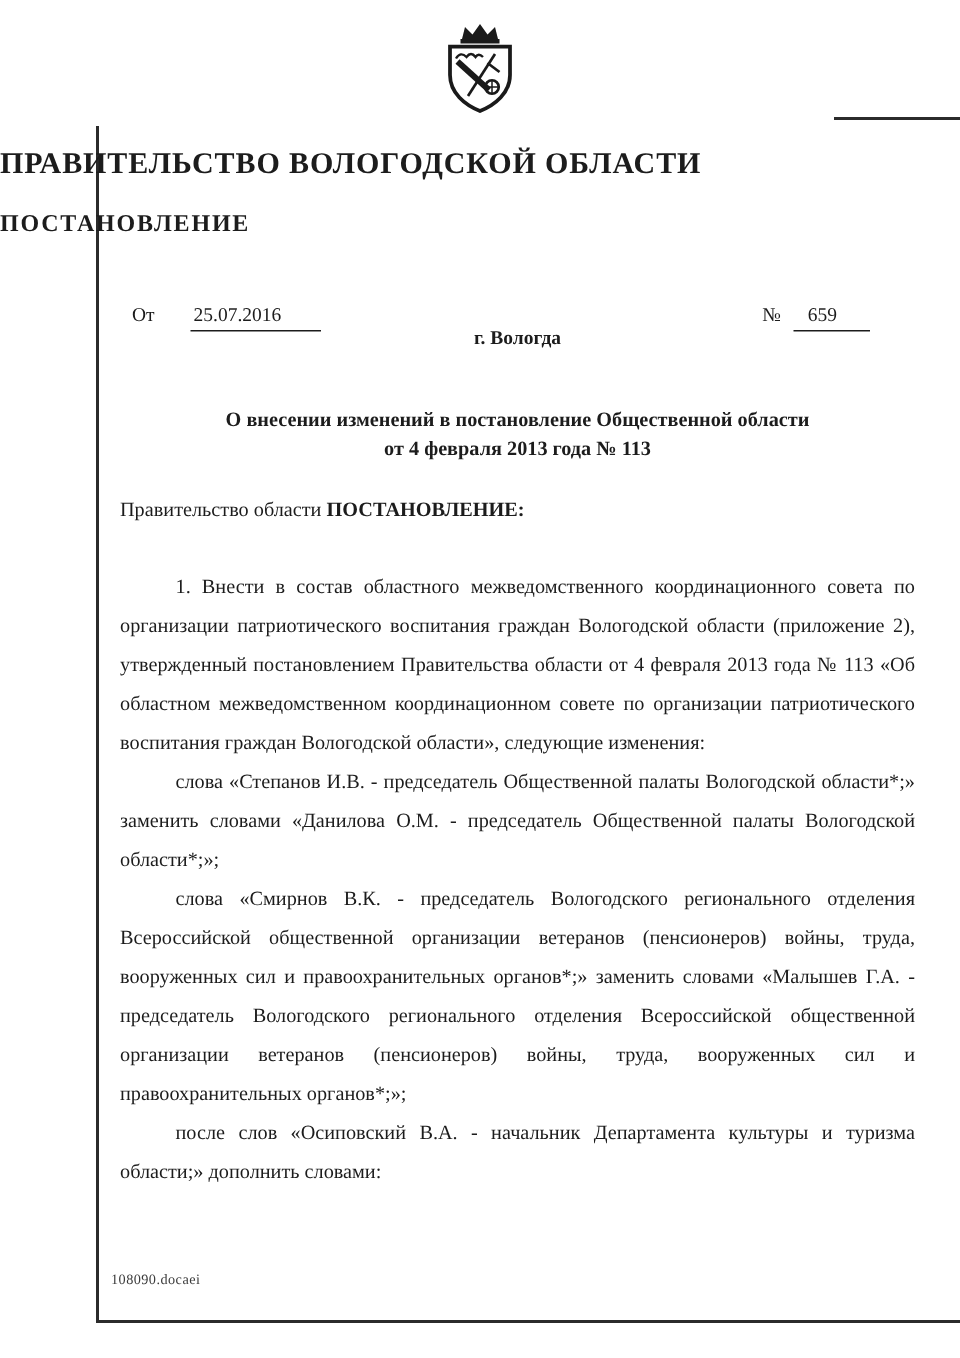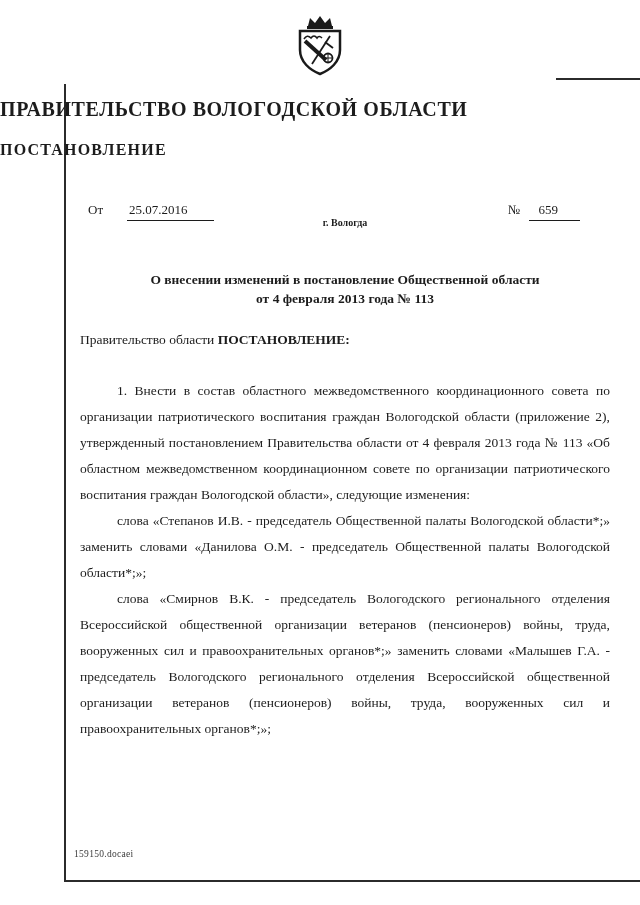--- a/index.html
+++ b/index.html
@@ -65,21 +65,21 @@
     display: inline-block;
     border-bottom: 1.5px solid #1c1c1c;
     padding: 0 26px 2px 2px;
   }
   .place {
     position: absolute;
     left: 0; right: 0;
     top: 15px;
     text-align: center;
     font-weight: bold;
-    font-size: 10px;
+    font-size: 13px;
   }
   .num-group { position: absolute; right: 30px; top: 0; }
   .num-label { margin-right: 8px; }
   .num-value {
     display: inline-block;
     border-bottom: 1.5px solid #1c1c1c;
     padding: 0 22px 2px 10px;
   }
 
   
@@ -171,15 +171,16 @@
 </div>
 
 <div class="preamble">
   <span>Правительство области </span><span class="bold">ПОСТАНОВЛЕНИЕ:</span>
 </div>
 
 <div class="body-text">
   <p>1. Внести в состав областного межведомственного координационного совета по организации патриотического воспитания граждан Вологодской области (приложение 2), утвержденный постановлением Правительства области от 4 февраля 2013 года № 113 «Об областном межведомственном координационном совете по организации патриотического воспитания граждан Вологодской области», следующие изменения:</p>
   <p>слова «Степанов И.В. - председатель Общественной палаты Вологодской области*;» заменить словами «Данилова О.М. - председатель Общественной палаты Вологодской области*;»;</p>
   <p>слова «Смирнов В.К. - председатель Вологодского регионального отделения Всероссийской общественной организации ветеранов (пенсионеров) войны, труда, вооруженных сил и правоохранительных органов*;» заменить словами «Малышев Г.А. - председатель Вологодского регионального отделения Всероссийской общественной организации ветеранов (пенсионеров) войны, труда, вооруженных сил и правоохранительных органов*;»;</p>
+  <p>после слов «Осиповский В.А. - начальник Департамента культуры и туризма области;» дополнить словами:</p>
 </div>
 
-<div class="footer-code">159150.docaei</div>
+<div class="footer-code">108090.docaei</div>
 
 </body></html>

